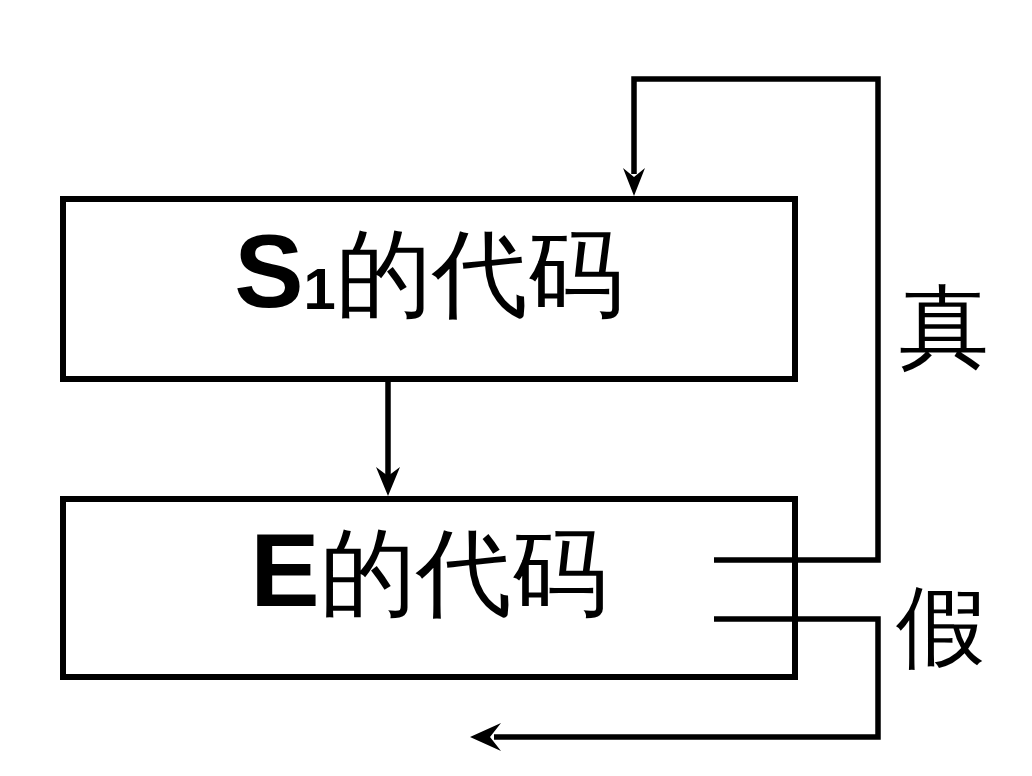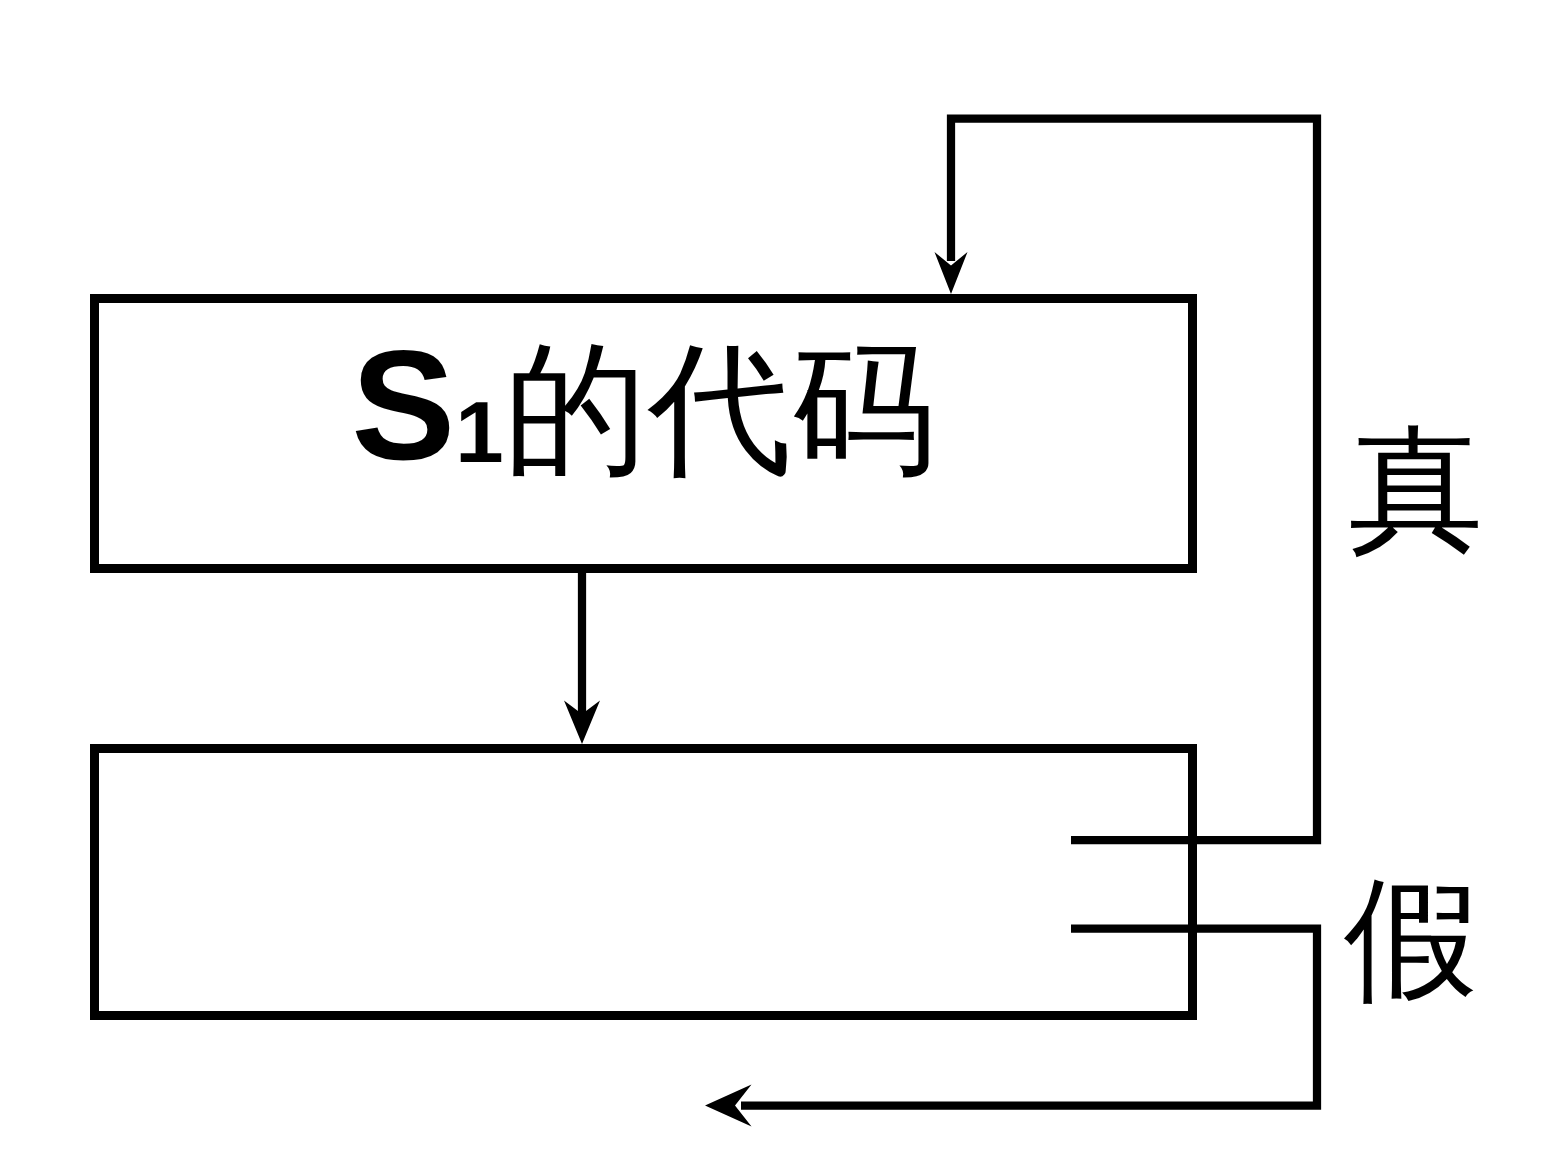--- a/index.html
+++ b/index.html
@@ -86,18 +86,21 @@
     <path d="M 634 196 L 623 168 L 634 177 L 645 168 Z" fill="#000000"></path>
 
     <polyline points="714,619 878,619 878,737 494,737" fill="none" stroke="#000000" stroke-width="5.5"></polyline>
     <path d="M 470 737 L 501 723 L 490 737 L 501 751 Z" fill="#000000"></path>
   </svg>
 
   <div class="box-label" id="label-s1">
     <div class="inner"><span class="latin">S</span><span class="subscript">1</span><span class="cjk">的代码</span></div>
   </div>
 
+  <div class="box-label" id="label-e">
+    <div class="inner"><span class="latin">E</span><span class="cjk">的代码</span></div>
+  </div>
 
   <div class="branch-label" id="label-true">真</div>
 
   <div class="branch-label" id="label-false">假</div>
 
 </div>
 
 </body></html>

